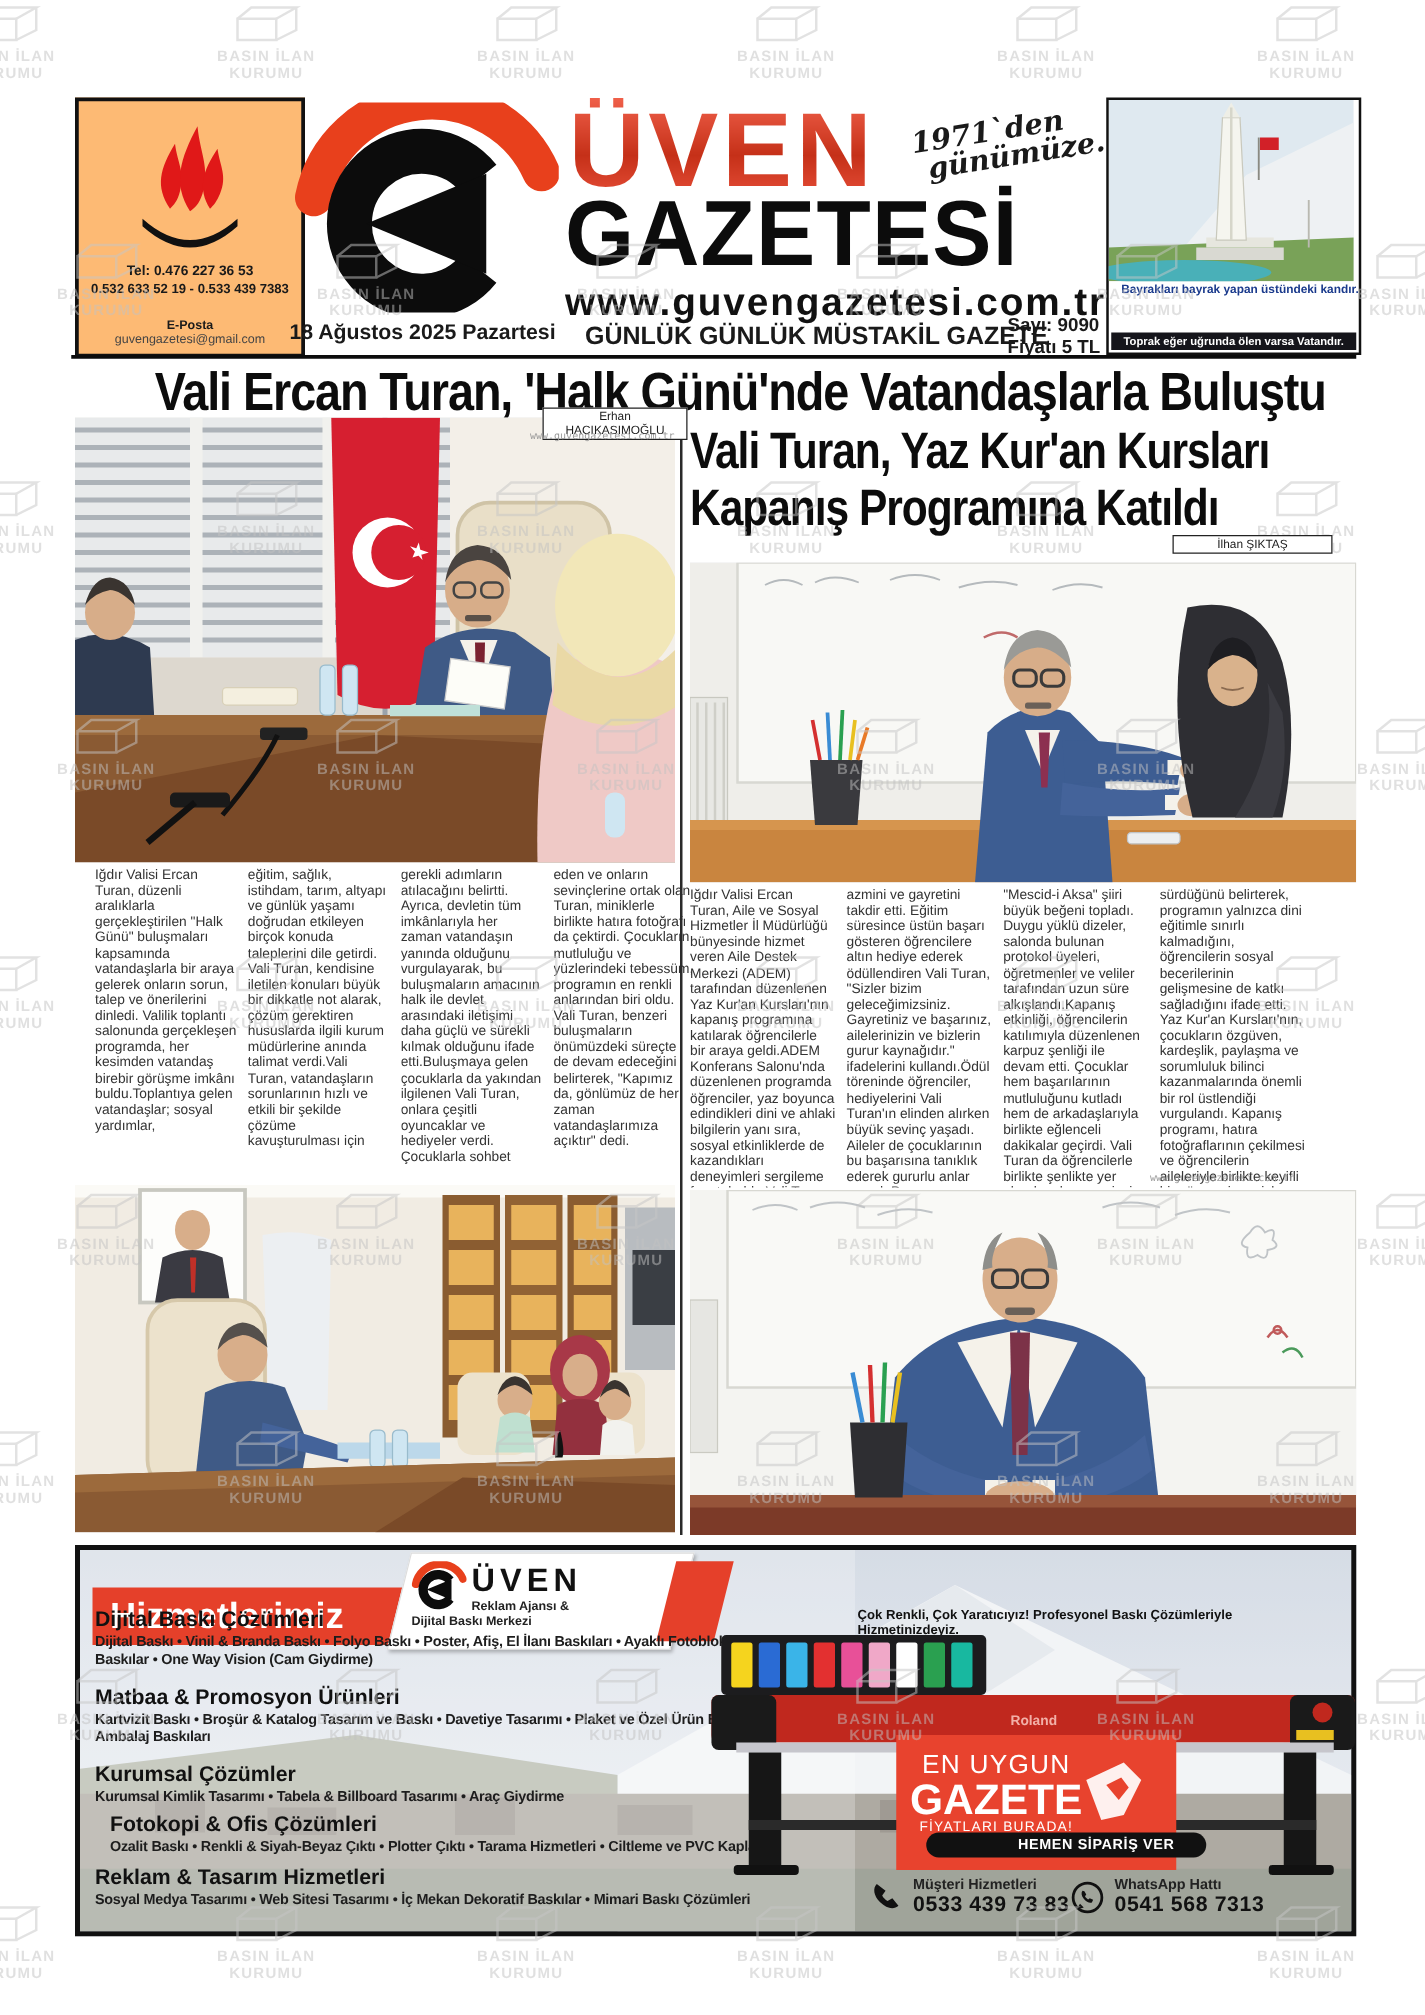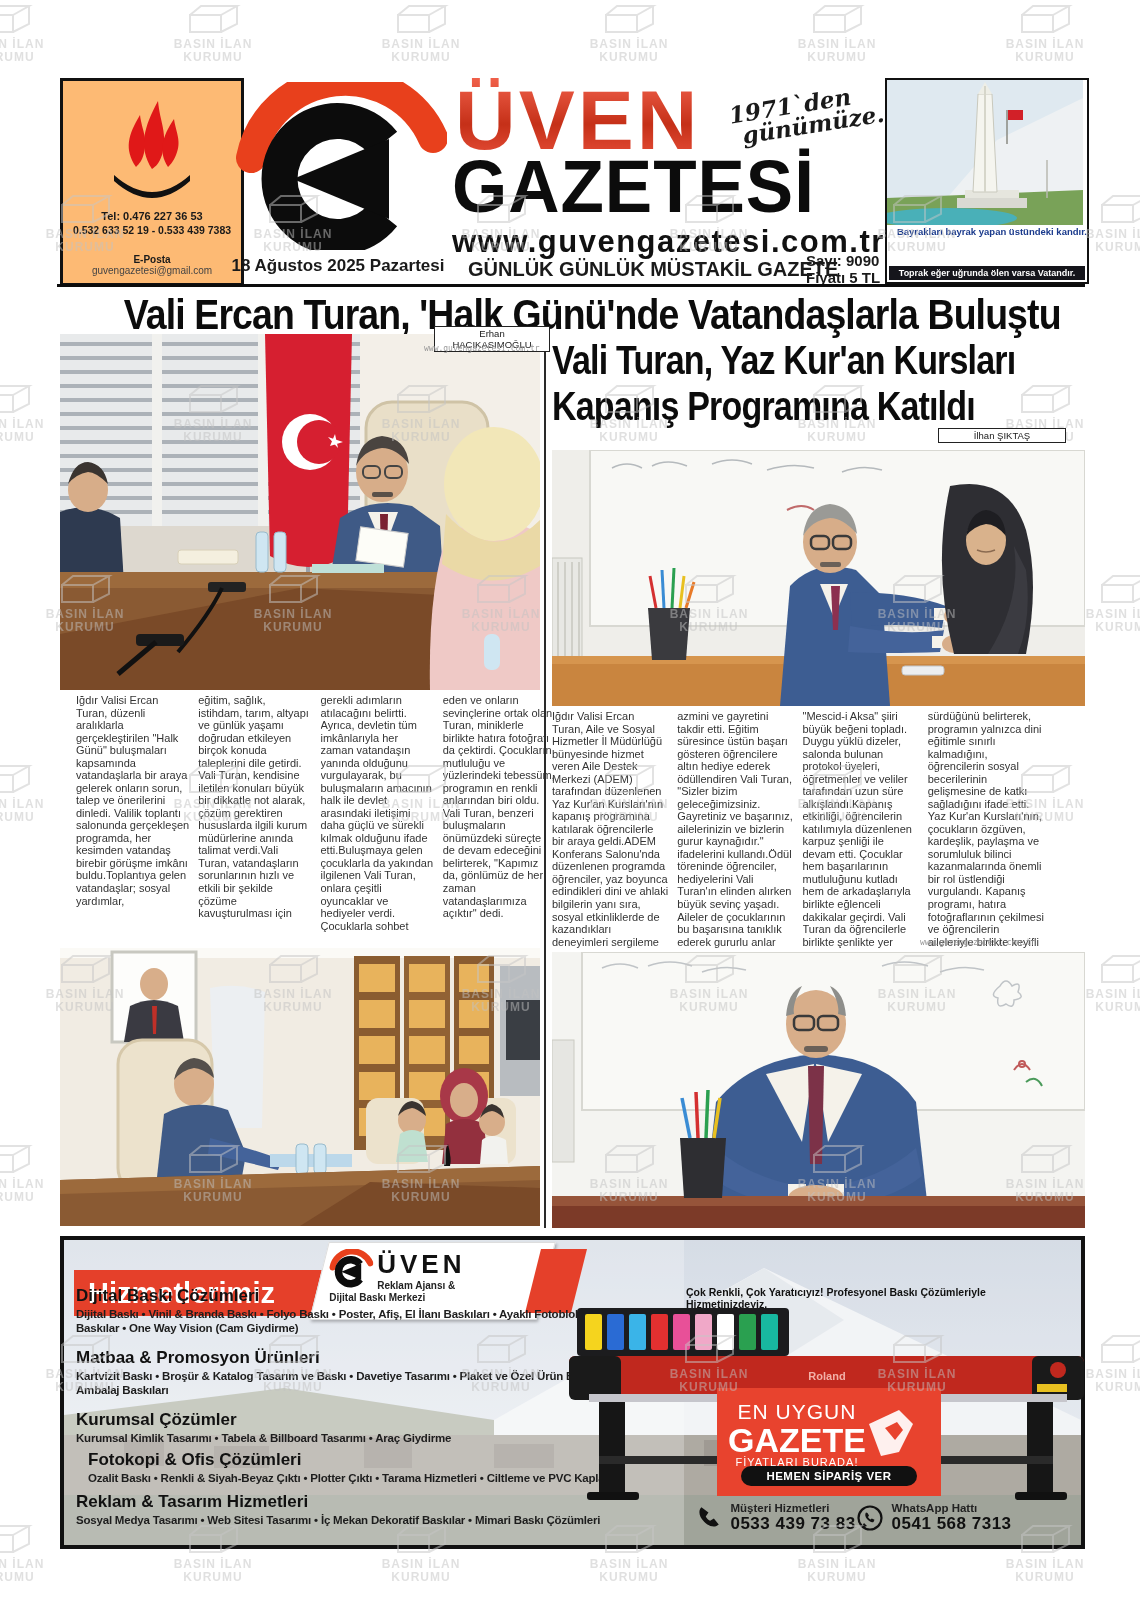--- a/index.html
+++ b/index.html
@@ -467,21 +467,21 @@
         <rect x="148" y="82" width="224" height="108" fill="#e8432e"></rect>
         <path d="M300 118 L330 104 L344 118 L330 146 L312 150 Z" fill="#ffffff" opacity=".92"></path>
         <path d="M316 122 L328 116 L334 124 L326 134 Z" fill="#e8432e"></path>
       </svg>
       <div class="abs" style="left:148px;top:94px;width:160px;text-align:center;color:#fff;">
         <div style="font-size:21px;letter-spacing:1px;">EN UYGUN</div>
         <div style="font-size:34px;font-weight:900;line-height:.95;">GAZETE</div>
         <div style="font-size:11px;letter-spacing:1px;">FİYATLARI BURADA!</div>
       </div>
       <div class="abs" style="left:172px;top:160px;width:176px;height:20px;background:#111;border-radius:11px;color:#fff;
-           font-size:11.5px;font-weight:bold;text-align:center;line-height:20px;letter-spacing:.5px;">HEMEN SİPARİŞ VER</div>
+           font-size:11.5px;font-weight:bold;text-align:center;line-height:20px;letter-spacing:.5px;padding-left:48px;">HEMEN SİPARİŞ VER</div>
     </div>
 
     <div class="abs contact-row">
       <div class="cgrp">
         <svg width="26" height="26" viewBox="0 0 24 24">
           <path d="M5 2 C2 5 2.5 10.5 7.5 15.5 C12.5 20.5 18 21 21 18 L16.5 12.5 L13 14.5 C11.2 13.6 9.8 12.2 9 10.5 L11.5 7 Z" fill="#111"></path>
         </svg>
         <div>
           <div class="clab">Müşteri Hizmetleri</div>
           <div class="cnum">0533 439 73 83</div>

